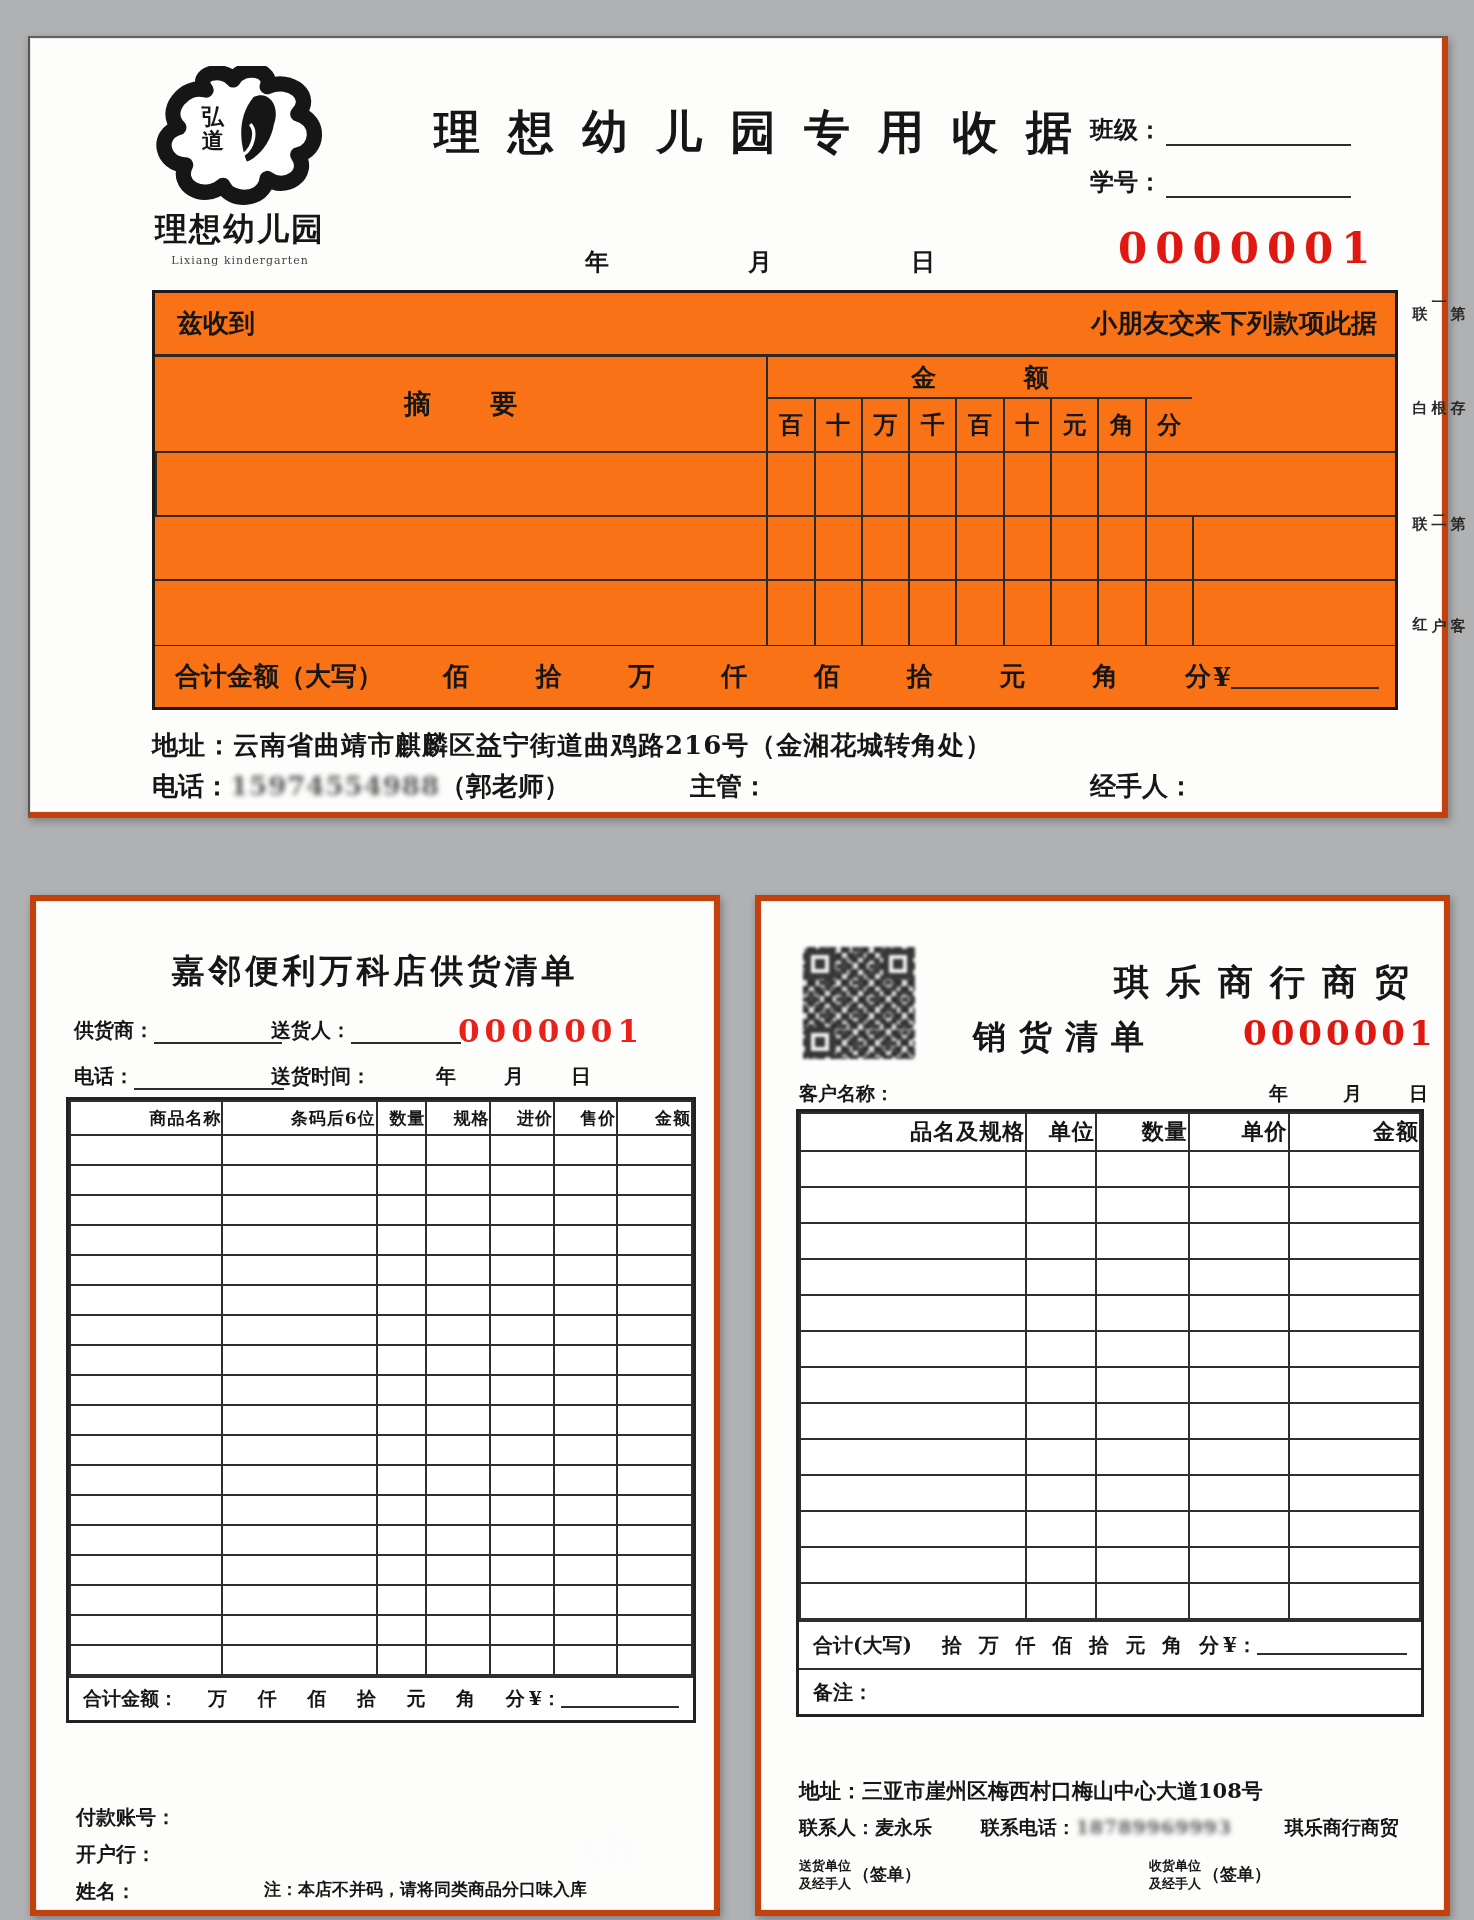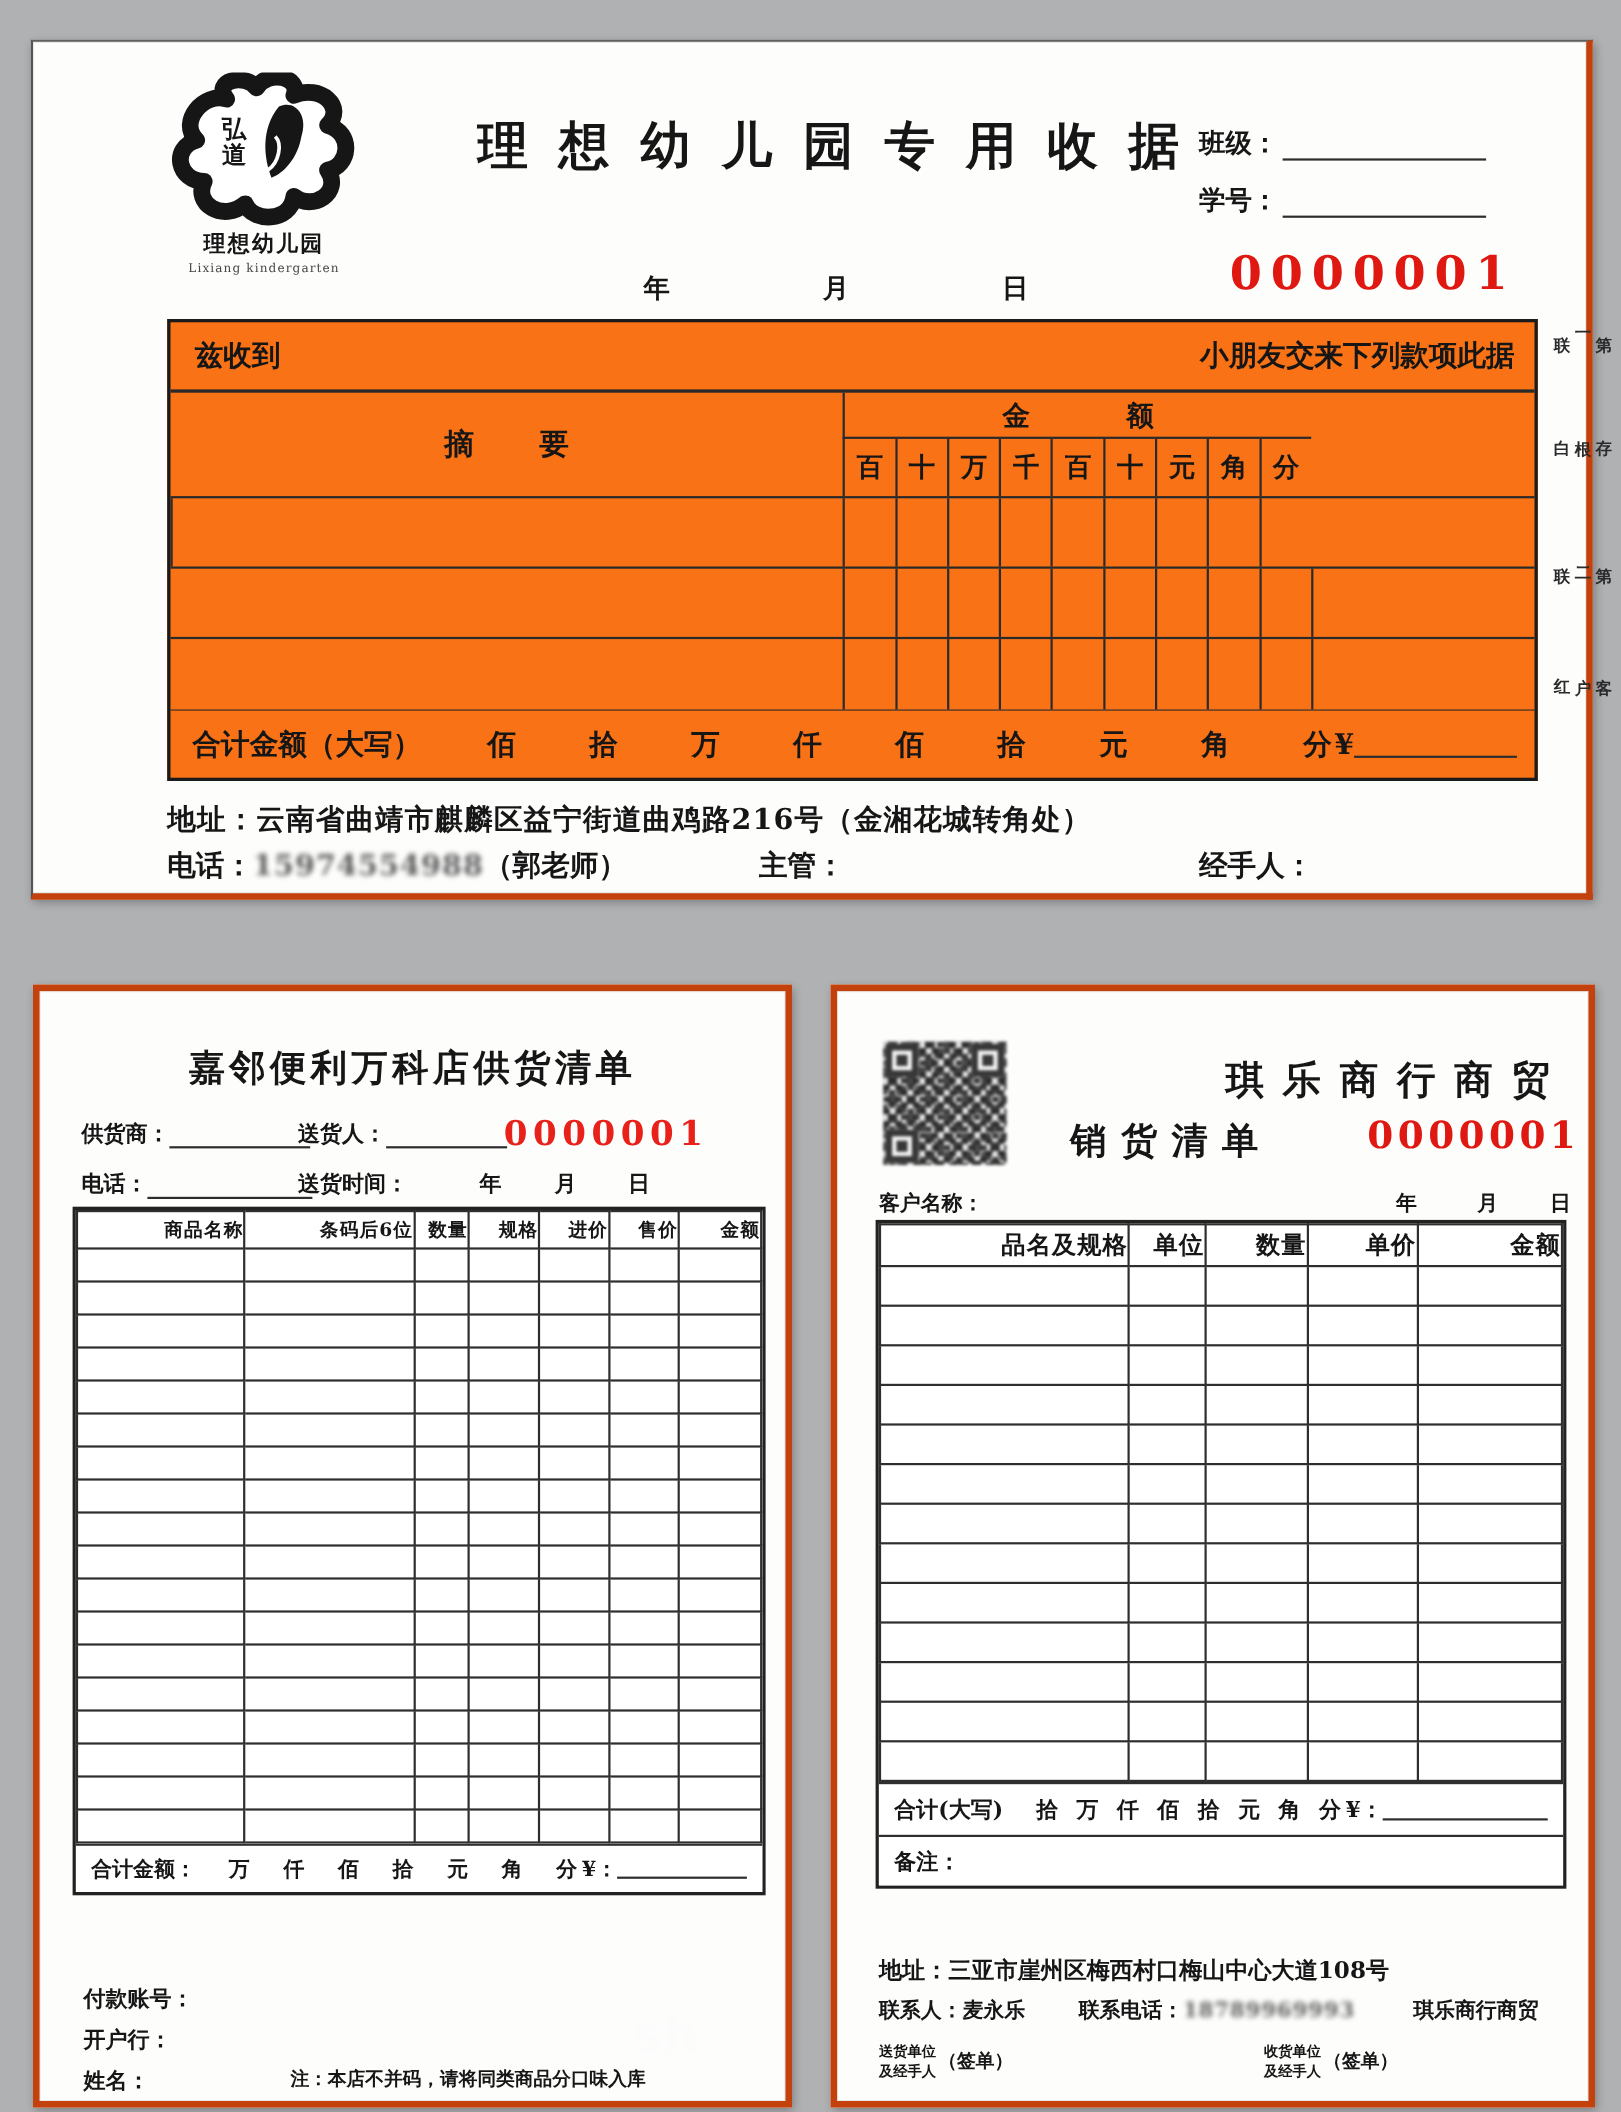--- a/index.html
+++ b/index.html
@@ -11,21 +11,21 @@
   #supply-panel{left:30px;top:895px;width:690px;height:1021px;}
   #sales-panel{left:755px;top:895px;width:695px;height:1021px;}
   .abs{position:absolute;text-align:right;}
   .red{letter-spacing:8px;font-weight:bold;font-family:"DejaVu Serif",serif;}
   .ul{display:inline-block;border-bottom:2px solid #2d2d2d;vertical-align:bottom;}
   .blurred{filter:blur(2.6px);color:#5a5a5a;letter-spacing:1px;}
 
   
   #logo-box{left:95px;top:28px;width:230px;text-align:center;}
   #logo-box svg{display:block;margin:0 auto;}
-  .logo-name{font-size:20px;font-weight:bold;letter-spacing:2px;margin-top:2px;}
+  .logo-name{font-size:32px;font-weight:bold;letter-spacing:2px;margin-top:2px;}
   .logo-en{font-size:11px;color:#454545;letter-spacing:1px;margin-top:2px;filter:blur(.4px);}
   #receipt-title{left:300px;top:64px;width:770px;font-size:46px;font-weight:bold;letter-spacing:28px;white-space:nowrap;}
   .hdr-field{left:1060px;font-size:24px;font-weight:bold;}
   .hdr-field .ul{width:185px;height:22px;margin-left:4px;}
   #date-row{left:555px;top:208px;width:350px;display:flex;justify-content:space-between;font-size:24px;font-weight:bold;}
   #receipt-serial{left:1088px;top:186px;font-size:42px;color:#e01812;}
 
   #receipt-table{left:122px;top:252px;width:1246px;border:3px solid #1b1b1b;background:#f97316;}
   .sec-received{display:flex;justify-content:space-between;align-items:center;height:64px;padding:0 18px 0 22px;
     border-bottom:3px solid #2a2a2a;font-size:26px;font-weight:bold;}

